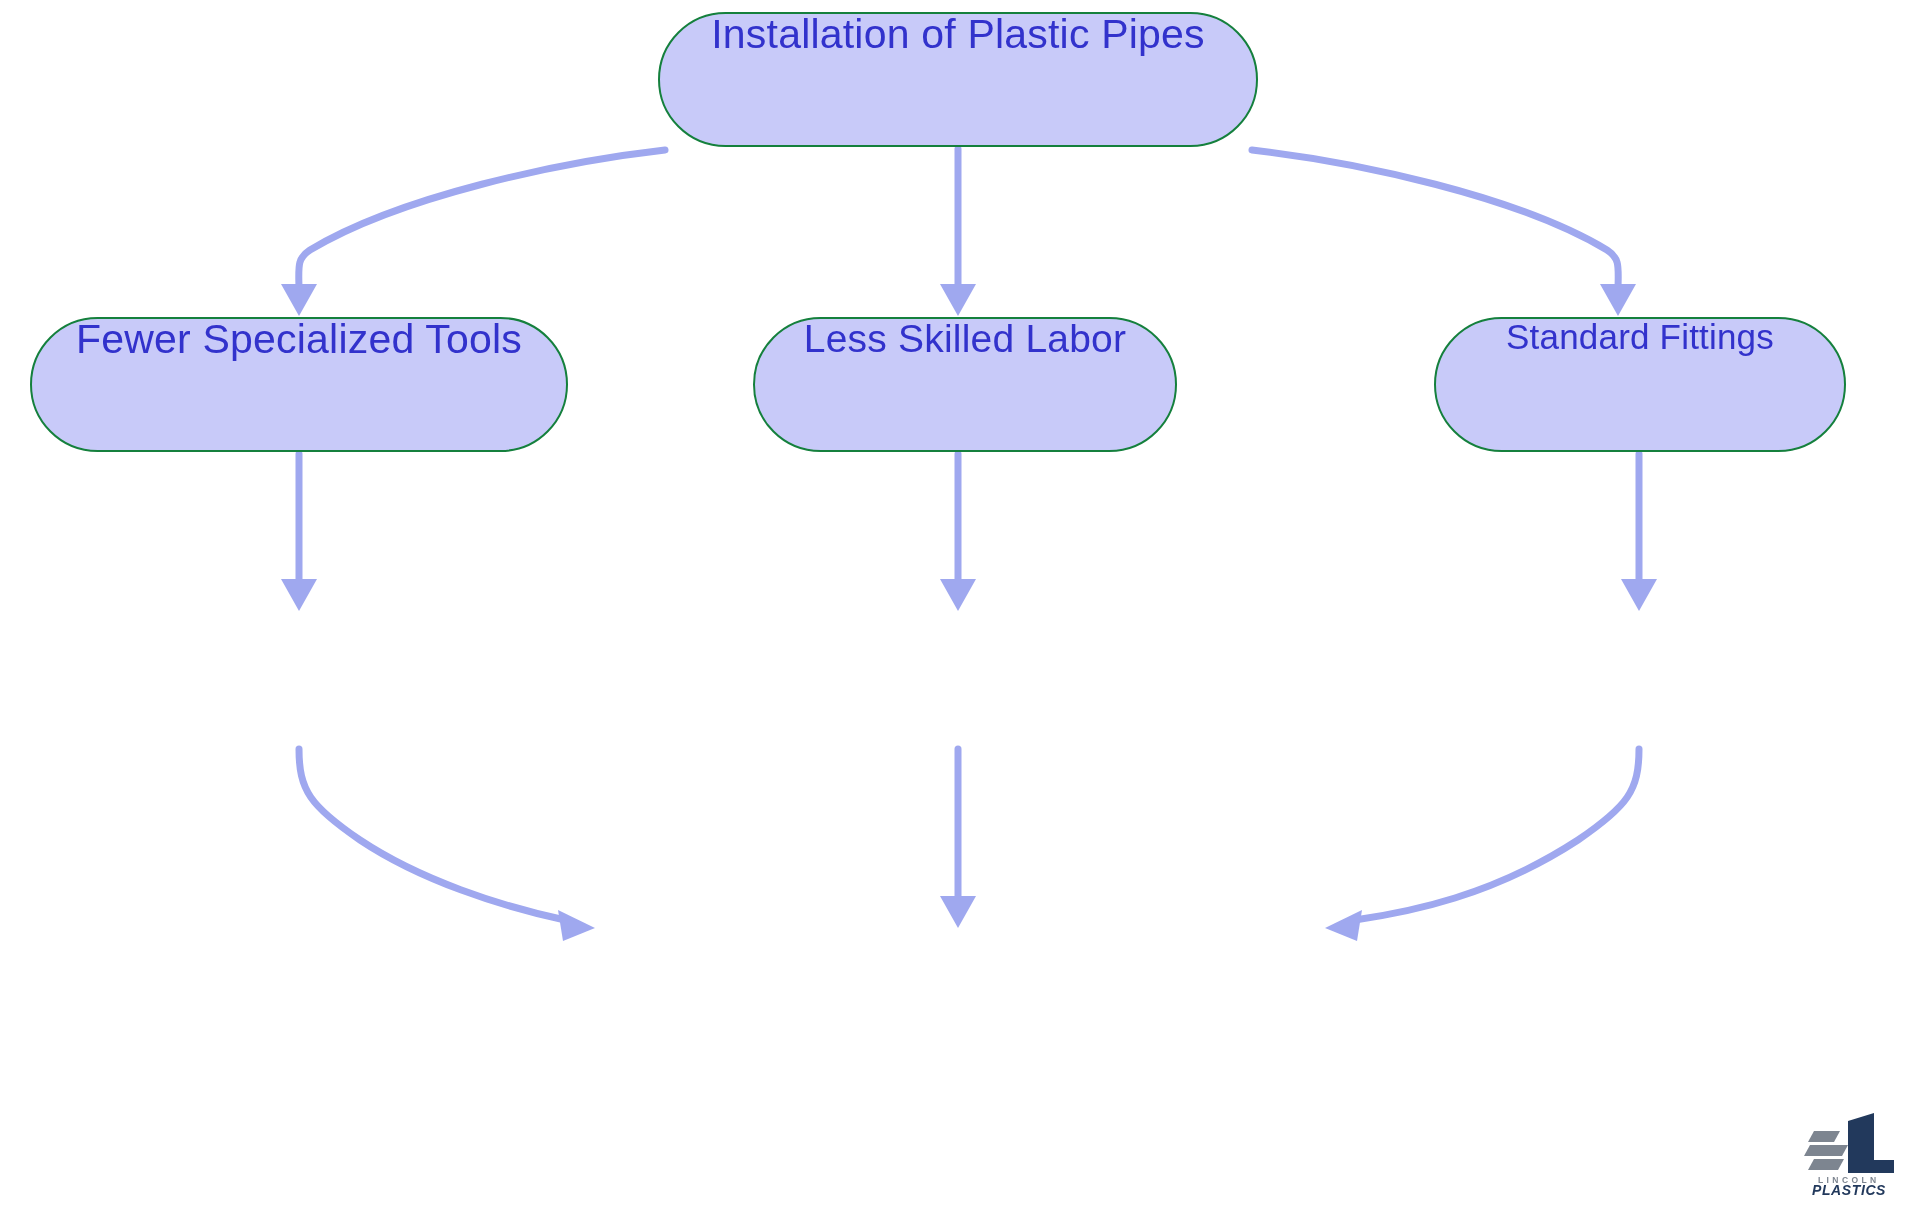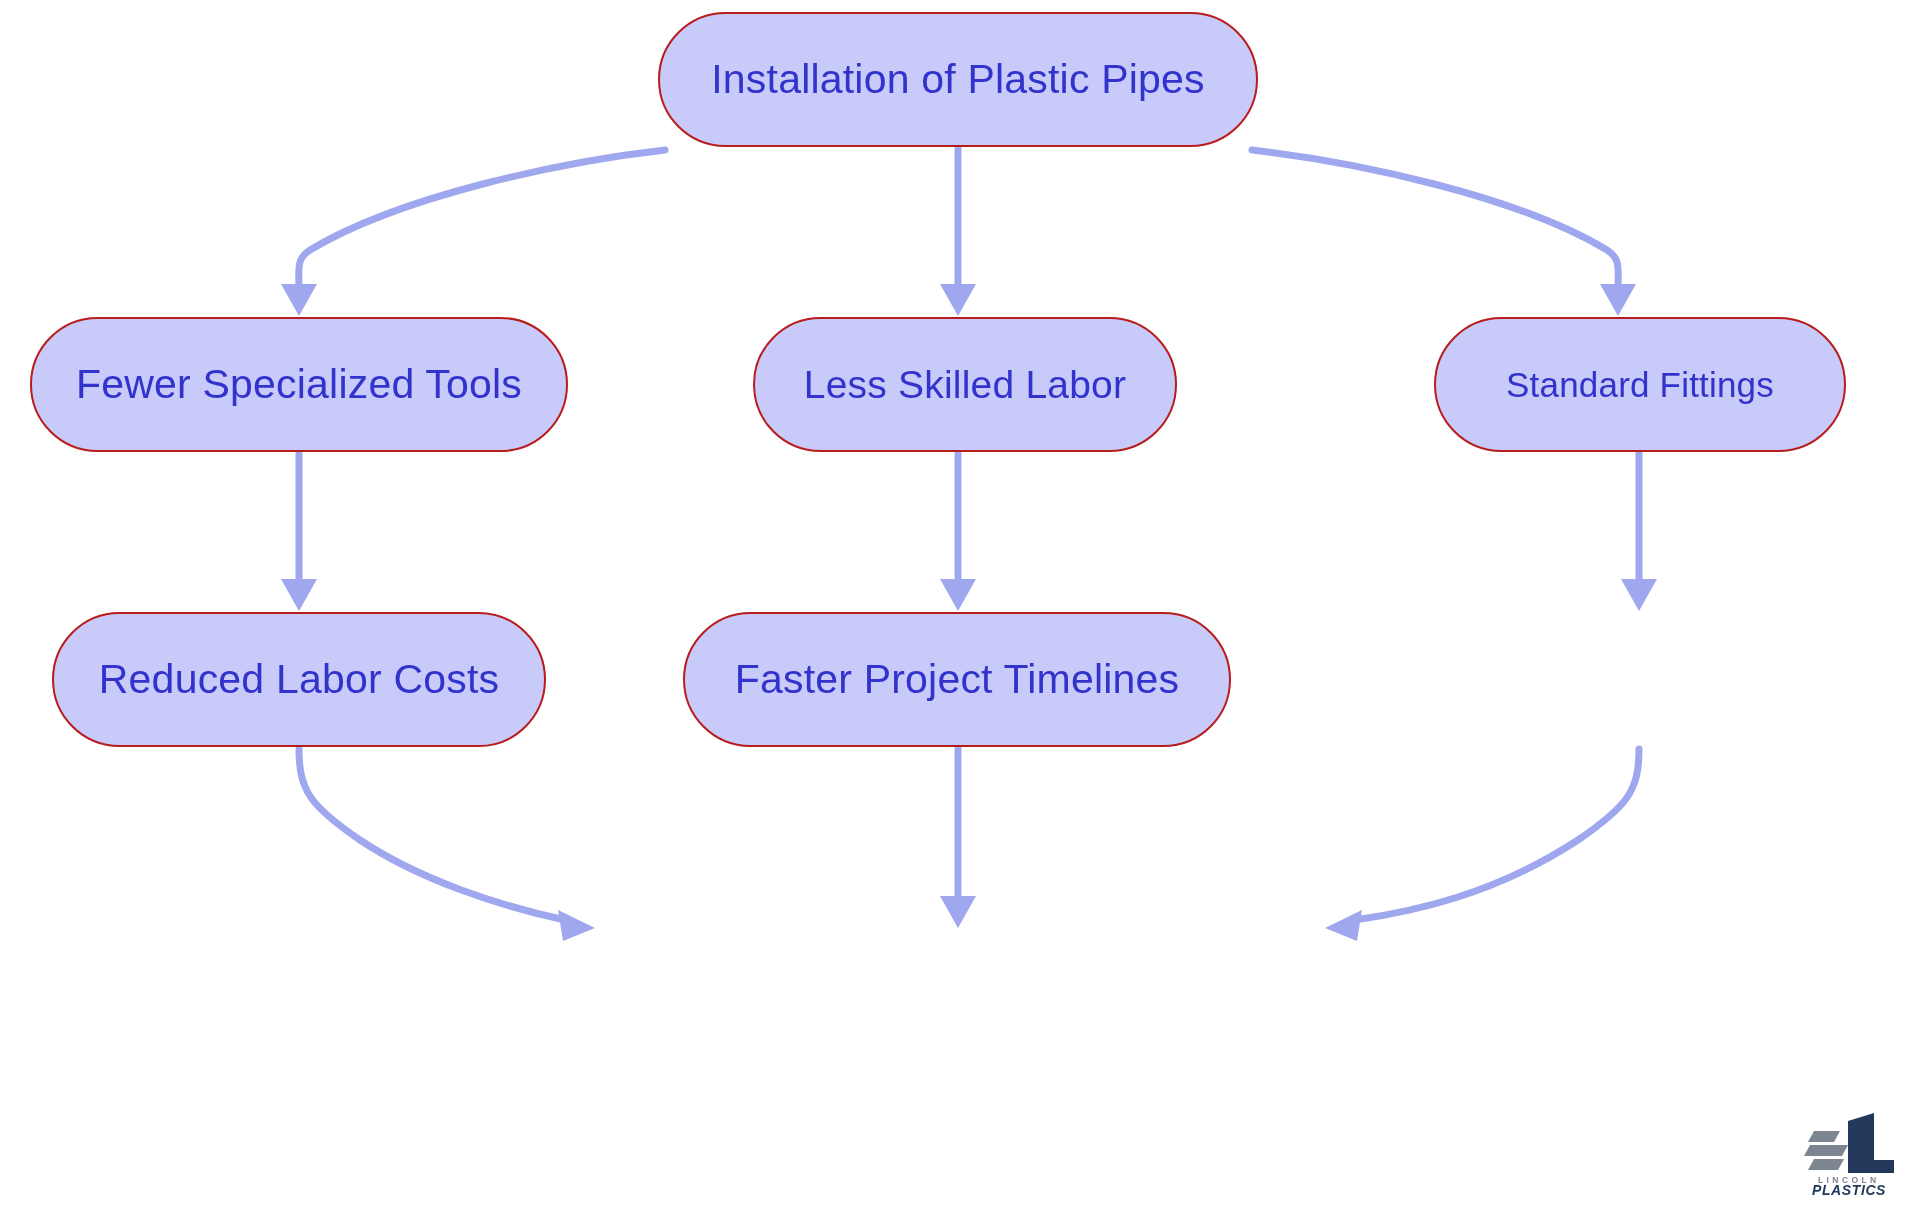--- a/index.html
+++ b/index.html
@@ -21,24 +21,24 @@
     left: 0;
     top: 0;
     width: 1920px;
     height: 1215px;
     pointer-events: none;
   }
   .node {
     position: absolute;
     box-sizing: border-box;
     background: #c8caf9;
-    border: 2px solid #b91c1c;
+    border: 2px solid #15803d;
     border-radius: 999px;
     display: flex;
-    align-items: center;
+    align-items: flex-start;
     justify-content: center;
     color: #3232cc;
     font-weight: 400;
     letter-spacing: 0.2px;
     white-space: nowrap;
     z-index: 3;
   }
   .node-label {
     display: block;
     line-height: 1;
@@ -130,27 +130,21 @@
   </div>
 
   <div class="node" id="n-labor">
     <span class="node-label">Less Skilled Labor</span>
   </div>
 
   <div class="node" id="n-fitt">
     <span class="node-label">Standard Fittings</span>
   </div>
 
-  <div class="node" id="n-cost">
-    <span class="node-label">Reduced Labor Costs</span>
-  </div>
 
-  <div class="node" id="n-time">
-    <span class="node-label">Faster Project Timelines</span>
-  </div>
 
 
 
   <svg id="logo" viewBox="0 0 104 92">
 
     <g>
       <polygon points="14,26 40,26 34,37 8,37" fill="#7d8590"></polygon>
       <polygon points="10,40 48,40 42,51 4,51" fill="#7d8590"></polygon>
       <polygon points="14,54 44,54 38,65 8,65" fill="#7d8590"></polygon>
     </g>

